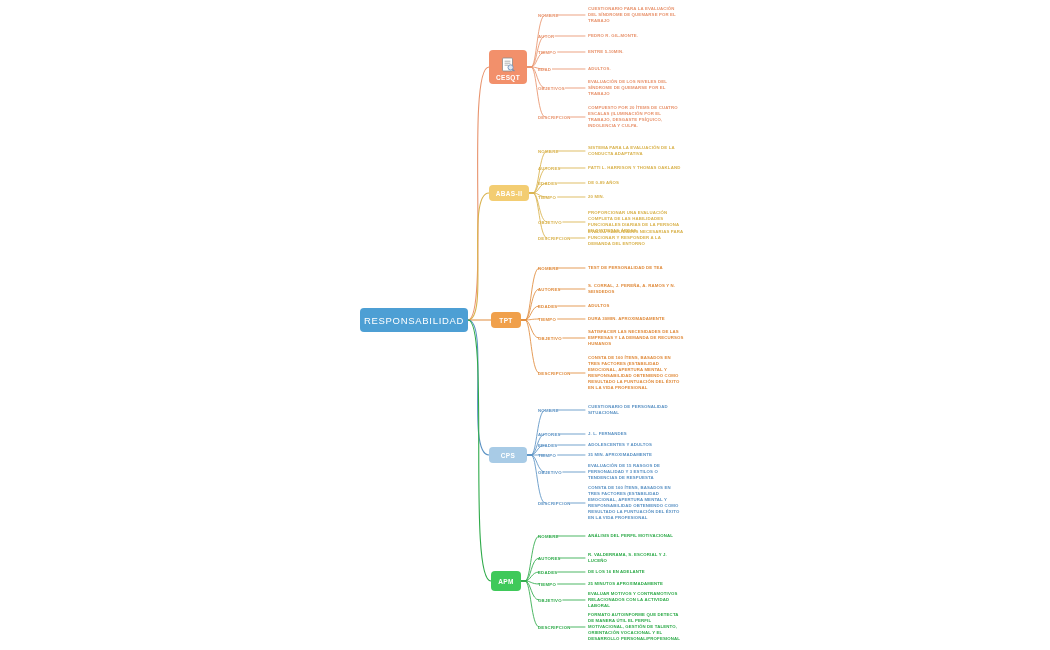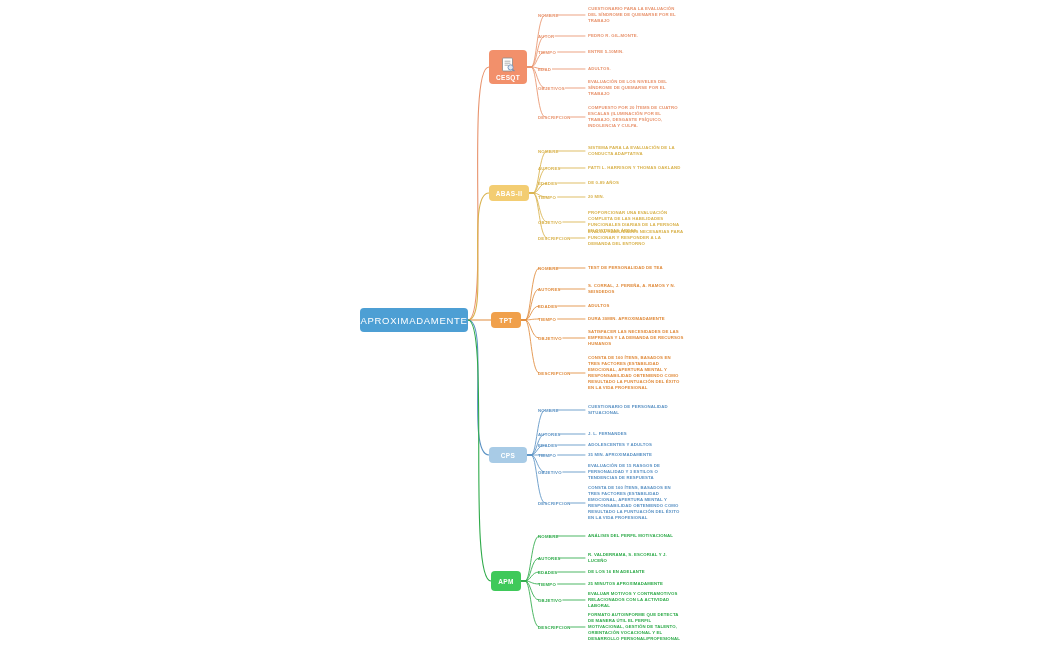--- a/index.html
+++ b/index.html
@@ -133,21 +133,21 @@
       <path d="M 557.6 572 L 585 572" stroke="#2eaa49" stroke-width="0.85" fill="none" stroke-linecap="round"></path>
       <path d="M 521 581 L 525 581 C 531 581, 531 584, 539 584" stroke="#2eaa49" stroke-width="0.85" fill="none" stroke-linecap="round"></path>
       <path d="M 557.6 584 L 585 584" stroke="#2eaa49" stroke-width="0.85" fill="none" stroke-linecap="round"></path>
       <path d="M 521 581 L 525 581 C 531 581, 531 600, 539 600" stroke="#2eaa49" stroke-width="0.85" fill="none" stroke-linecap="round"></path>
       <path d="M 562.8 600 L 585 600" stroke="#2eaa49" stroke-width="0.85" fill="none" stroke-linecap="round"></path>
       <path d="M 521 581 L 525 581 C 531 581, 531 627, 539 627" stroke="#2eaa49" stroke-width="0.85" fill="none" stroke-linecap="round"></path>
       <path d="M 570.6 627 L 585 627" stroke="#2eaa49" stroke-width="0.85" fill="none" stroke-linecap="round"></path>
     </svg>
 
   <div class="node root-node">
-    <span>APROXIMADAMENTE</span>
+    <span>RESPONSABILIDAD</span>
   </div>
 
   <div id="branch-layer">
       <div class="node branch-node with-icon" style="left: 489px; top: 50px; width: 38px; height: 34px; background: rgb(242, 144, 107);">
         <svg width="15" height="16" viewBox="0 0 15 16" class="doc-icon">
           <rect x="1.5" y="1" width="10" height="13" rx="1" fill="#ffffff" stroke="#8a8a8a" stroke-width="0.8"></rect>
           <line x1="3.6" y1="4.2" x2="9.4" y2="4.2" stroke="#9a9a9a" stroke-width="0.8"></line>
           <line x1="3.6" y1="6.2" x2="9.4" y2="6.2" stroke="#9a9a9a" stroke-width="0.8"></line>
           <line x1="3.6" y1="8.2" x2="7.4" y2="8.2" stroke="#9a9a9a" stroke-width="0.8"></line>
           <circle cx="9.6" cy="10.4" r="2.6" fill="#dfe9f5" stroke="#6f8fb5" stroke-width="0.9"></circle>

